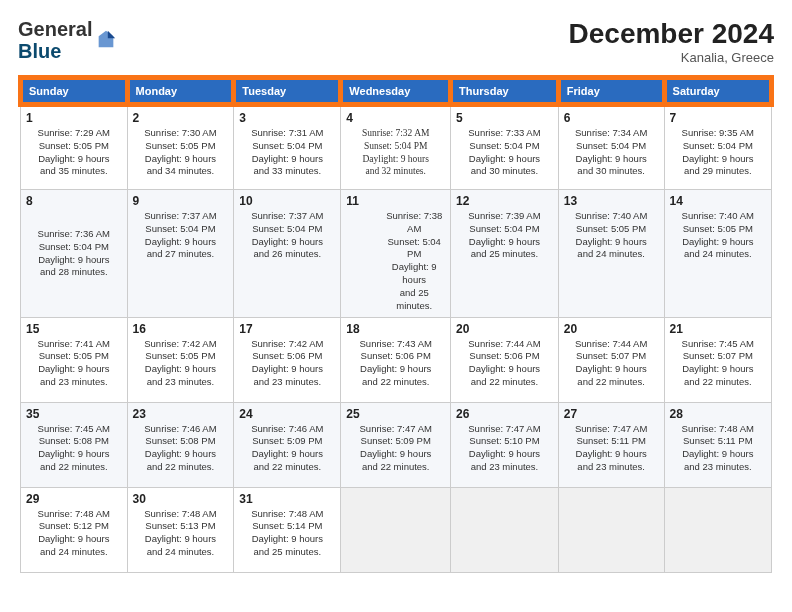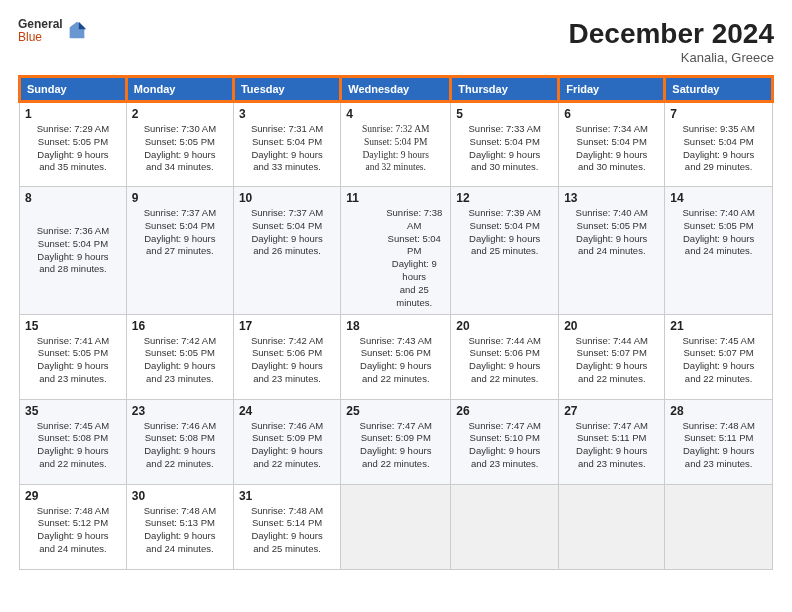--- a/index.html
+++ b/index.html
@@ -25,28 +25,28 @@
     .logo {
       display: flex;
       align-items: center;
     }
     .logo-text {
       display: flex;
       flex-direction: column;
       line-height: 1.1;
     }
     .logo-general {
-      font-size: 12px;
+      font-size: 20px;
       font-weight: bold;
       color: #333;
     }
     .logo-blue {
-      font-size: 12px;
-      font-weight: normal;
-      color: #c2410c;
+      font-size: 20px;
+      font-weight: bold;
+      color: #0c4a6e;
     }
     .logo-icon {
       margin-left: 3px;
       width: 22px;
       height: 22px;
     }
     .title-section {
       text-align: right;
     }
     .month-title {
@@ -63,21 +63,21 @@
       border-collapse: collapse;
       font-size: 10px;
     }
     .calendar th {
       background: #2a6bbf;
       color: #fff;
       text-align: left;
       padding: 5px 6px;
       font-size: 11px;
       font-weight: bold;
-      border: 3px solid #f97316;
+      border: 5px solid #f97316;
     }
     .calendar td {
       border: 1px solid #ccc;
       vertical-align: top;
       padding: 4px 5px;
       width: 113px;
       height: 85px;
       background: #fff;
     }
     .calendar tr:nth-child(even) td {

